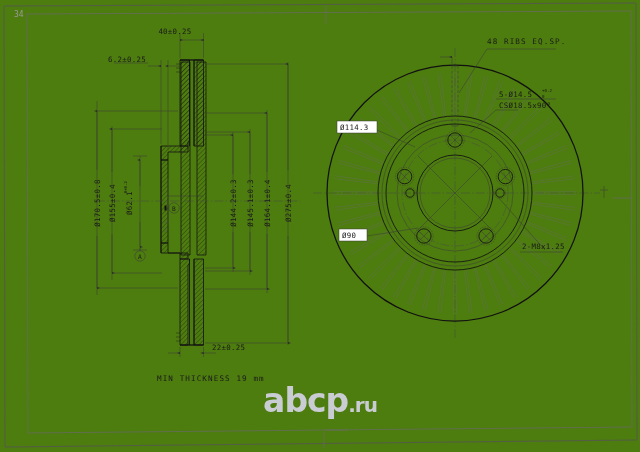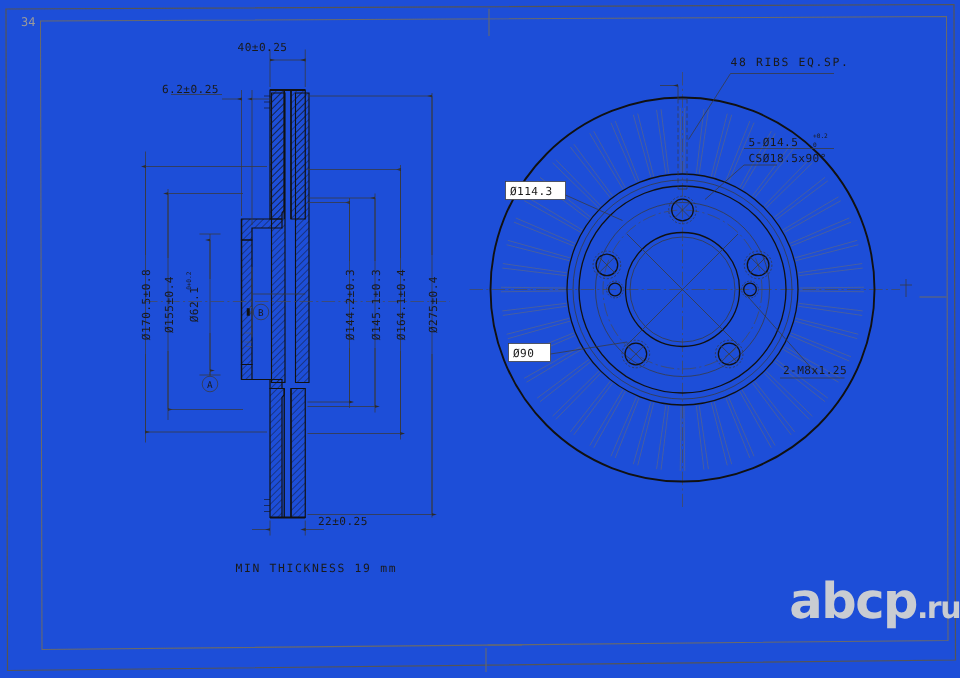--- a/index.html
+++ b/index.html
@@ -4,37 +4,37 @@
 <style>
   html, body {
     margin: 0;
     padding: 0;
     background: #ffffff;
   }
   #sheet {
     position: relative;
     width: 640px;
     height: 452px;
-    background: #1d4ed8;
+    background: #4d7c0f;
     font-family: "DejaVu Sans Mono", "Liberation Mono", monospace;
     overflow: hidden;
   }
   #drawing-svg {
     position: absolute;
     left: 0;
     top: 0;
     width: 640px;
     height: 452px;
   }
   .wm {
     position: absolute;
     left: 0;
     top: 381px;
     width: 640px;
-    text-align: right;
+    text-align: center;
     font-family: "DejaVu Sans", "Liberation Sans", sans-serif;
     font-size: 33px;
     font-weight: 700;
     letter-spacing: -1px;
     color: #c9ccd2;
     user-select: none;
     pointer-events: none;
   }
   .wm .tld {
     font-size: 20px;

